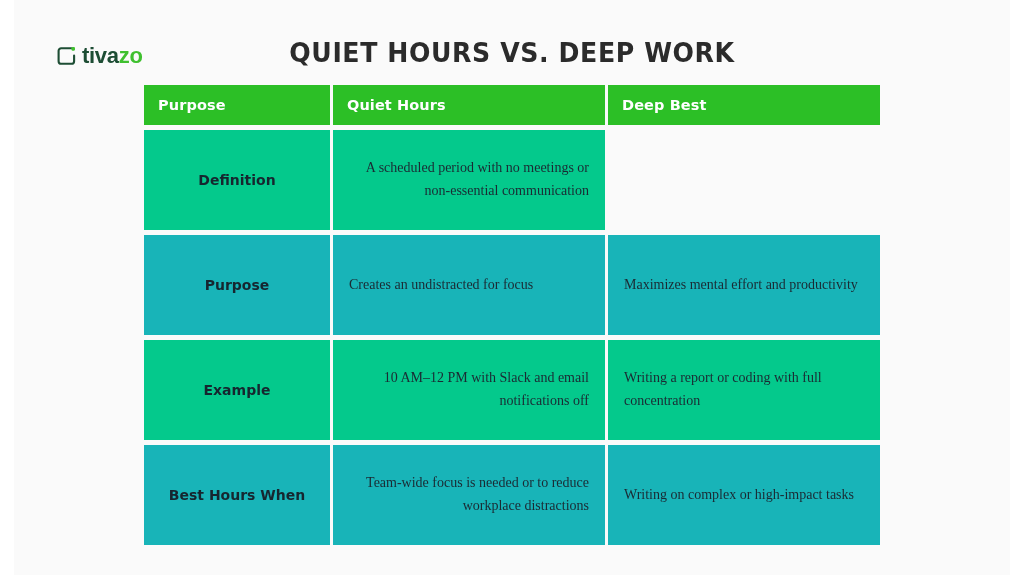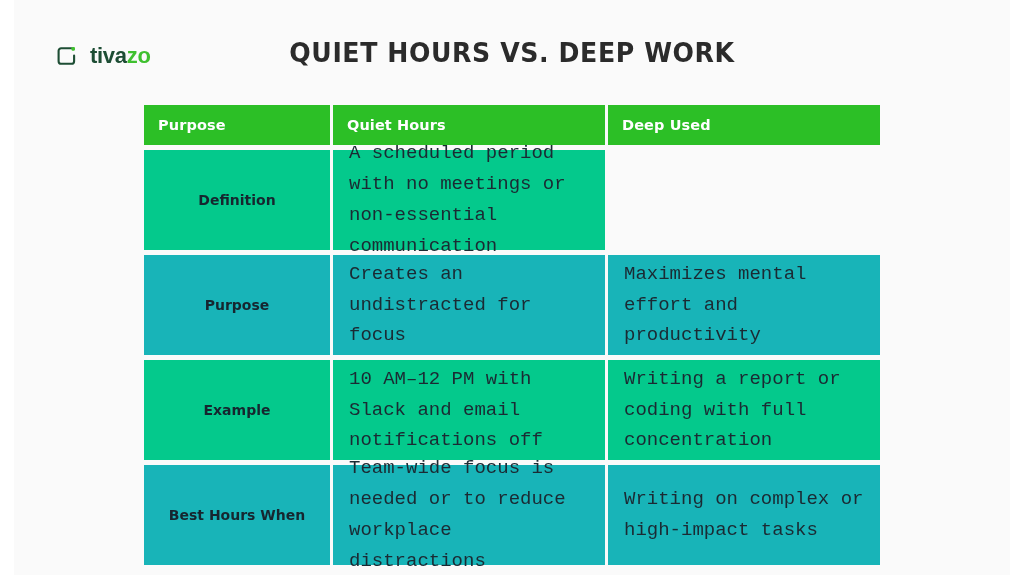--- a/index.html
+++ b/index.html
@@ -33,21 +33,21 @@
     background: #ffffff;
   }
 
   
   .brand {
     position: absolute;
     left: 56px;
     top: 41px;
     display: flex;
     align-items: center;
-    gap: 13px;
+    gap: 5px;
     height: 30px;
   }
   .brand-mark {
     width: 21px;
     height: 22px;
     position: relative;
     display: block;
   }
   .brand-wordmark {
     font-size: 22px;
@@ -75,33 +75,32 @@
 
   
   .cmp-table {
     position: absolute;
     left: 144px;
     top: 85px;
     width: 736px;
     display: flex;
     flex-direction: column;
     gap: 5px;
-    margin-top: 20px;
   }
   .row {
     display: flex;
     gap: 3px;
   }
   .cell {
     box-sizing: border-box;
     display: flex;
     align-items: center;
   }
   .col-a { width: 186px; flex: 0 0 186px; justify-content: flex-end; }
-  .col-b { width: 272px; flex: 0 0 272px; }
+  .col-b { width: 272px; flex: 0 0 272px; text-align: right; }
   .col-c { flex: 1 1 auto; }
 
   
   .row-head .cell {
     background: #2cbf26;
     height: 40px;
     padding: 0 14px;
   }
   .row-head .col-a { justify-content: flex-start; }
   .head-text {
@@ -121,23 +120,23 @@
     color: #16262f;
     font-size: 14px;
     font-weight: bold;
     text-align: center;
     line-height: 1.45;
     font-family: "DejaVu Sans", sans-serif;
     width: 100%;
   }
   .cell-text {
     color: #1b2a33;
-    font-size: 19px;
+    font-size: 14px;
     line-height: 1.62;
-    font-family: Liberation Mono, monospace;
+    font-family: Liberation Serif, serif;
   }
 </style>
 </head>
 <body>
 
 <div class="page">
 
   <div class="edge-left"></div>
   <div class="edge-right"></div>
 
@@ -156,21 +155,21 @@
   <div class="cmp-table">
 
     <div class="row row-head">
       <div class="cell col-a">
         <span class="head-text">Purpose</span>
       </div>
       <div class="cell col-b">
         <span class="head-text">Quiet Hours</span>
       </div>
       <div class="cell col-c">
-        <span class="head-text">Deep Used</span>
+        <span class="head-text">Deep Best</span>
       </div>
     </div>
 
     <div class="row row-body r-emerald">
       <div class="cell col-a">
         <span class="row-label">Definition</span>
       </div>
       <div class="cell col-b">
         <span class="cell-text">A scheduled period with no meetings or non-essential communication</span>
       </div>

